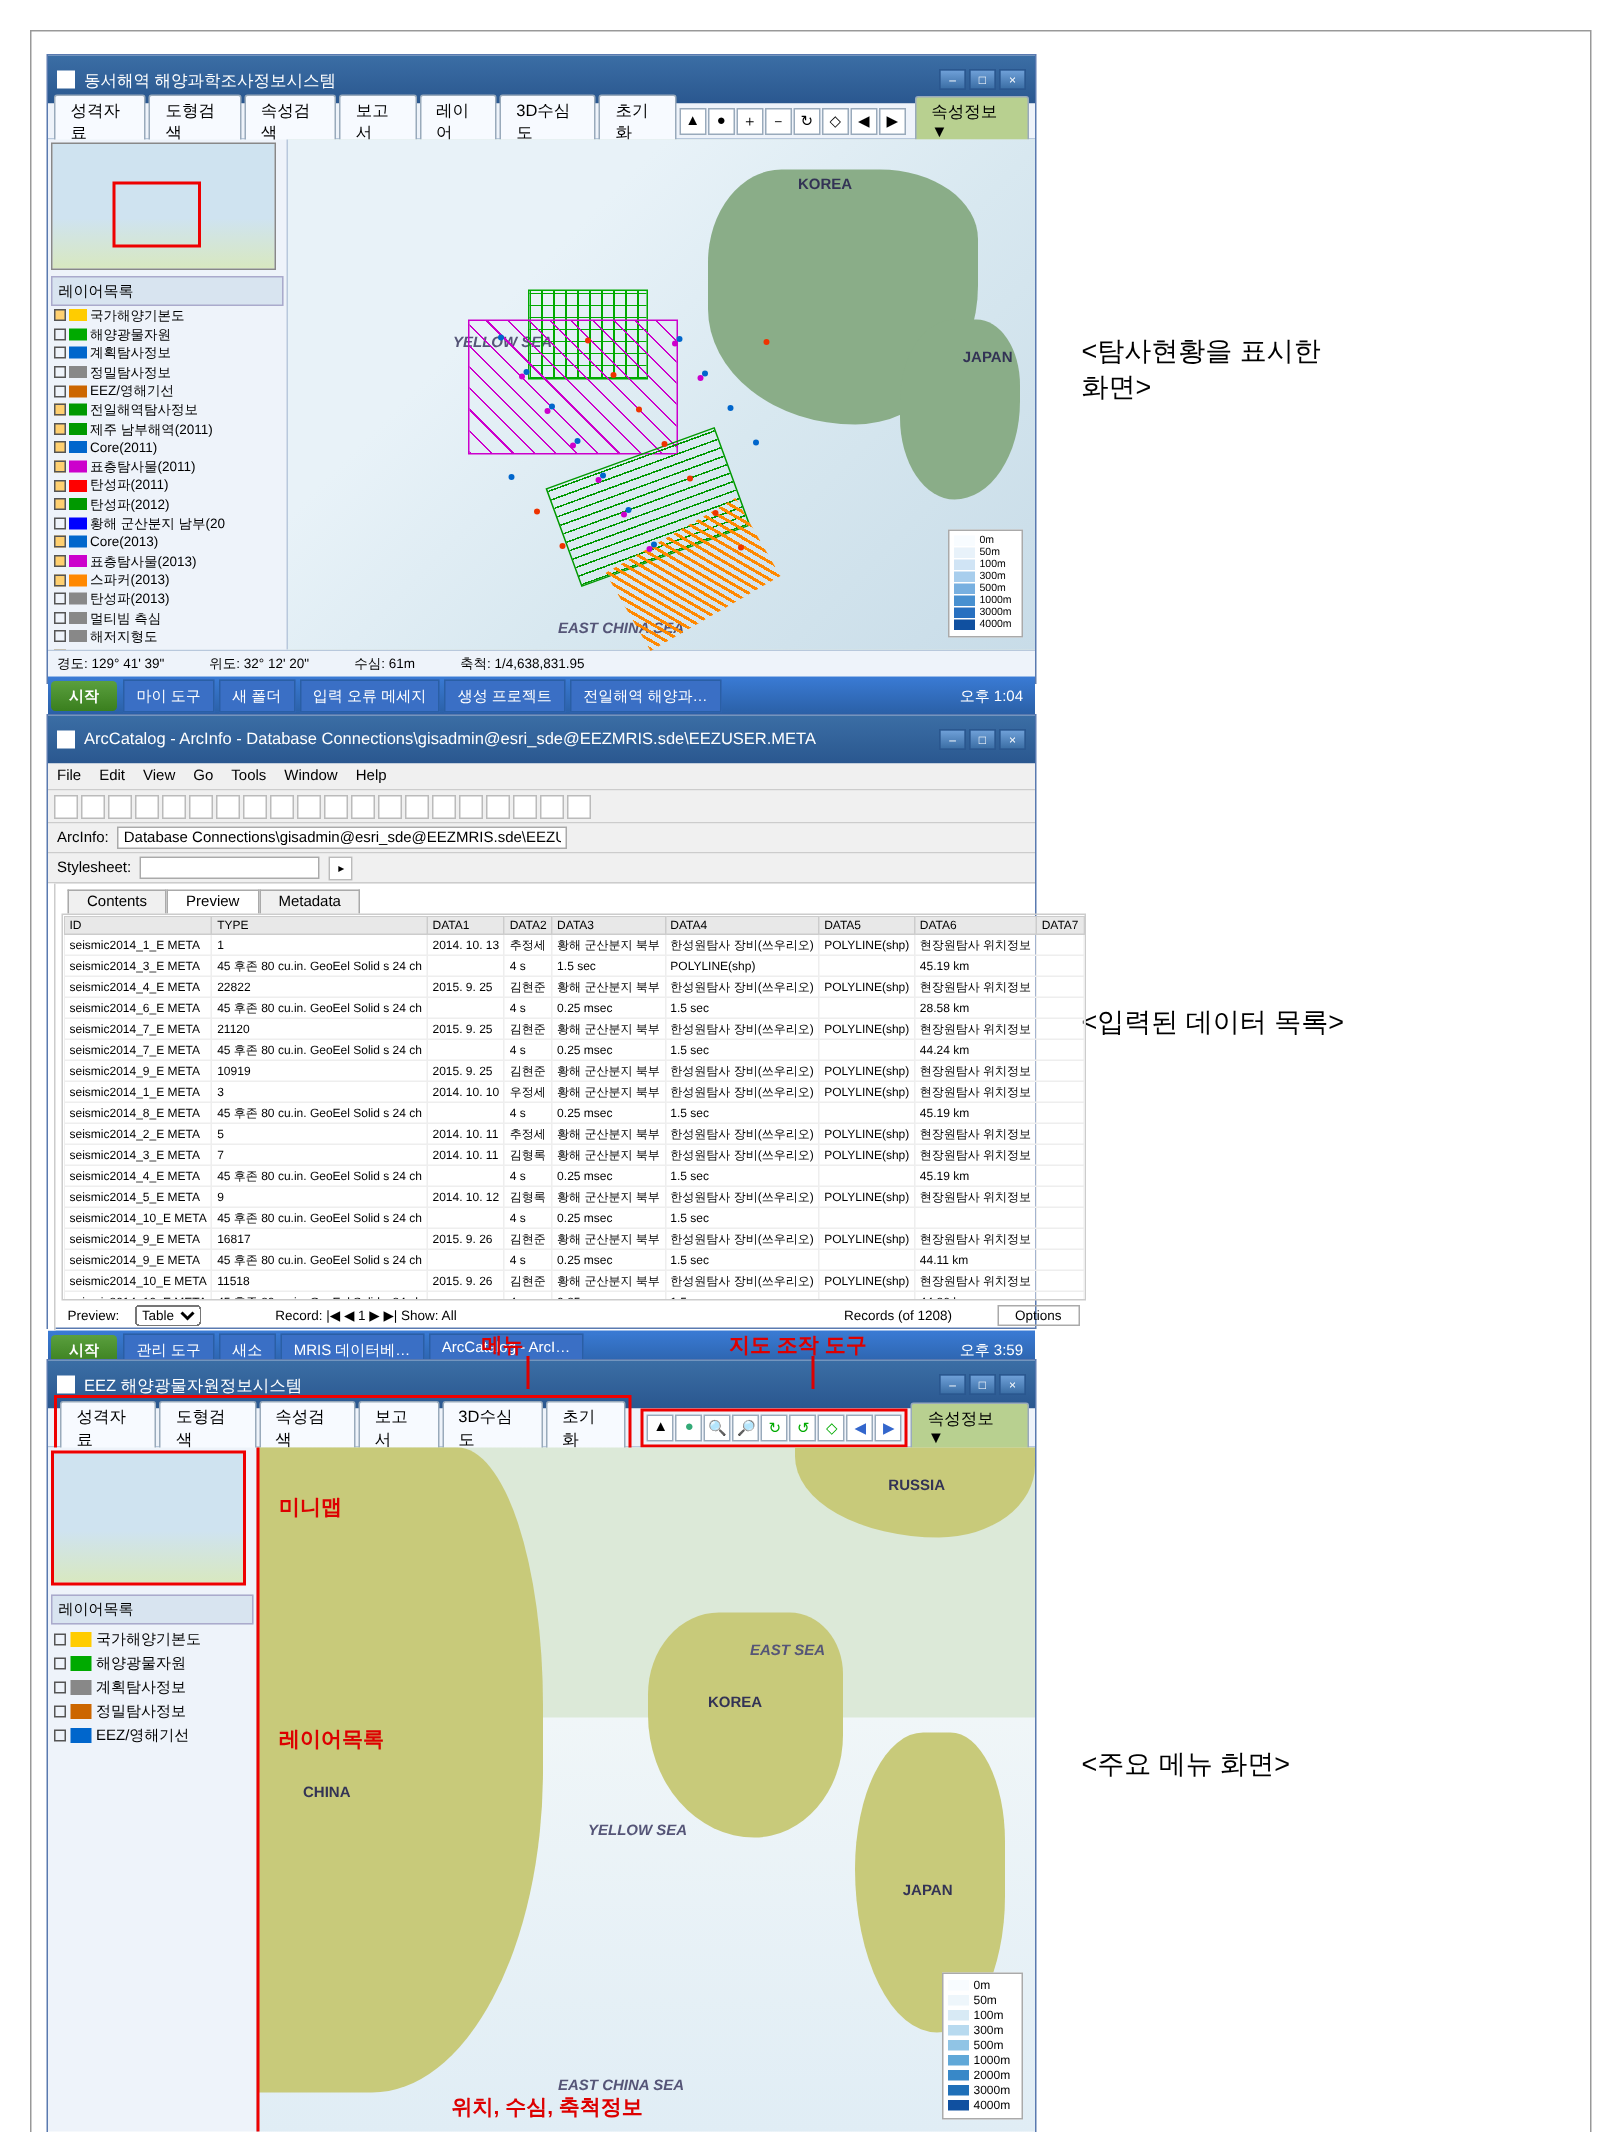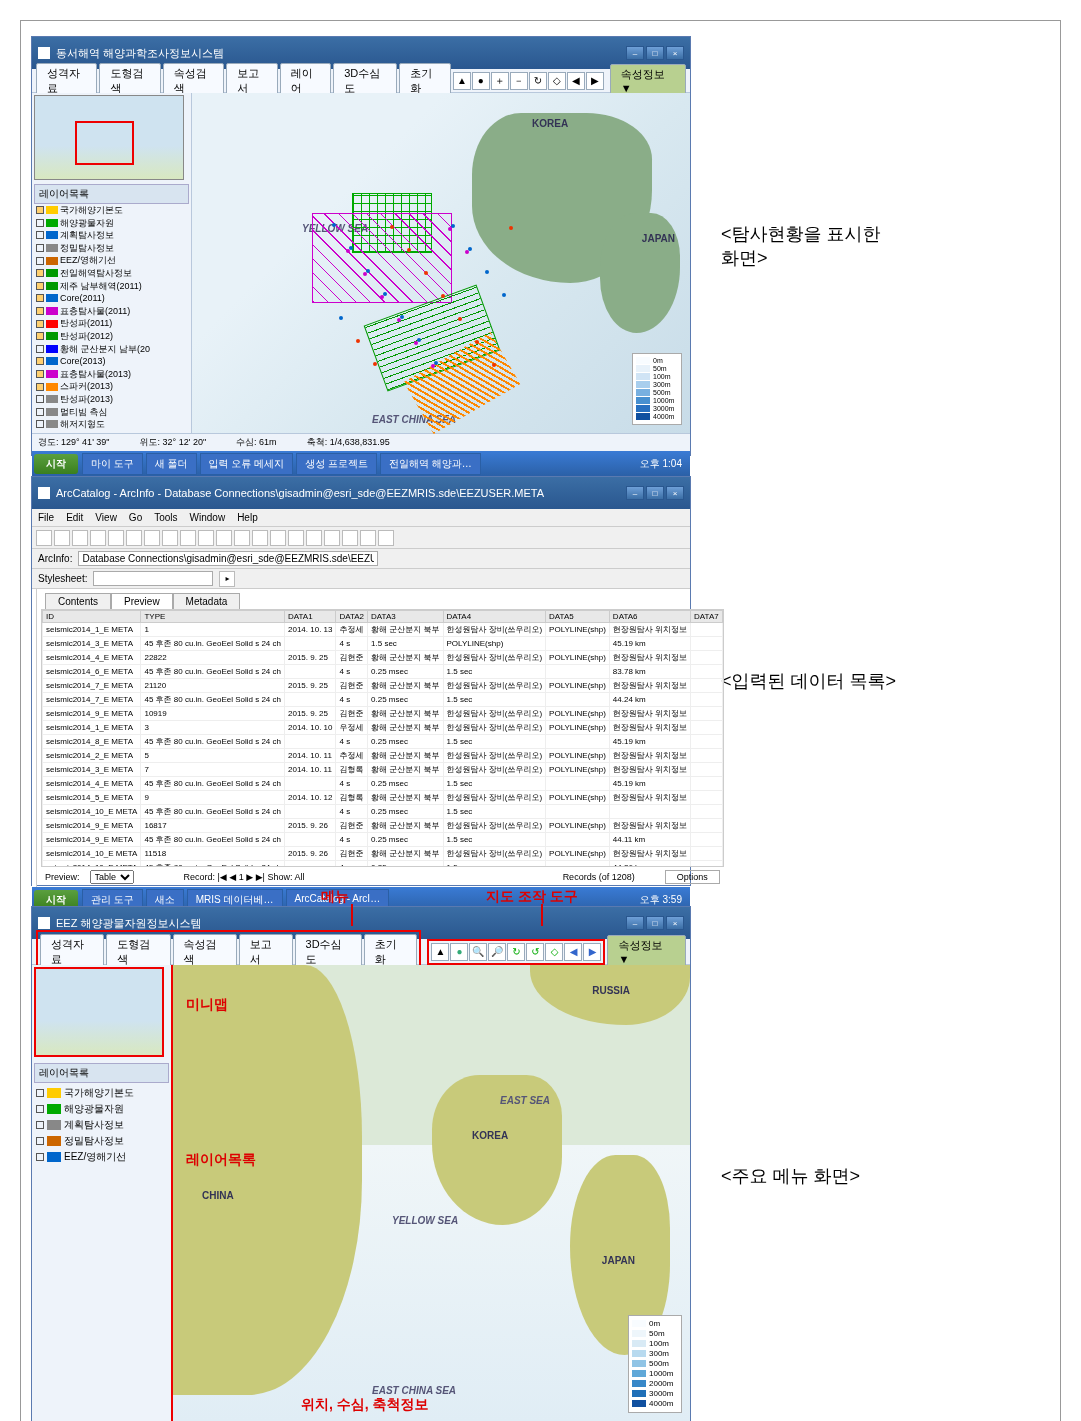--- a/index.html
+++ b/index.html
@@ -522,21 +522,21 @@
                     <td></td>
                   </tr>
                   <tr>
                     <td>seismic2014_6_E META</td>
                     <td>45 후존 80 cu.in. GeoEel Solid s 24 ch</td>
                     <td></td>
                     <td>4 s</td>
                     <td>0.25 msec</td>
                     <td>1.5 sec</td>
                     <td></td>
-                    <td>83.78 km</td>
+                    <td>28.58 km</td>
                     <td></td>
                   </tr>
                   <tr>
                     <td>seismic2014_7_E META</td>
                     <td>21120</td>
                     <td>2015. 9. 25</td>
                     <td>김현준</td>
                     <td>황해 군산분지 북부</td>
                     <td>한성원탐사 장비(쓰우리오)</td>
                     <td>POLYLINE(shp)</td>

